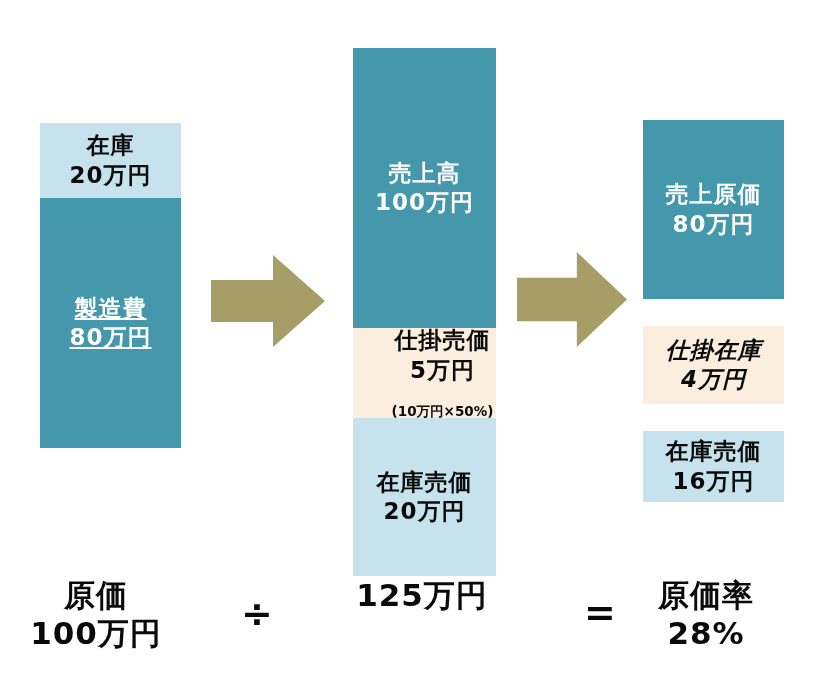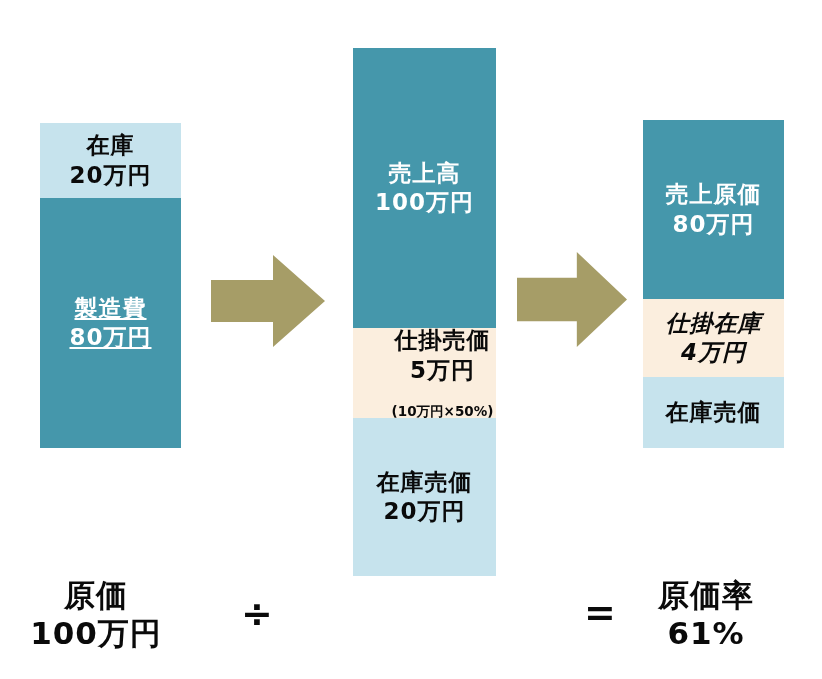--- a/index.html
+++ b/index.html
@@ -100,44 +100,46 @@
       <div>20万円</div>
     </div>
   </div>
 
   <div class="arrow" style="left:517px; top:252px; width:110px; height:95px;">
     <svg viewBox="0 0 114 92" preserveAspectRatio="none" aria-hidden="true">
       <polygon points="0,25 62,25 62,0 114,46 62,92 62,67 0,67" fill="#A69D67"></polygon>
     </svg>
   </div>
 
-  <div class="col" style="left:643px; top:120px; width:141px;">
+  <div class="col" style="left:643px; top:120px; width:141px;gap:27px;">
     <div class="seg seg-teal" style="height:179px;">
       <div>売上原価</div>
       <div>80万円</div>
     </div>
     <div class="seg seg-cream" style="height:78px;font-style:italic;">
       <div>仕掛在庫</div>
       <div>4万円</div>
     </div>
     <div class="seg seg-light" style="height:71px;">
       <div>在庫売価</div>
+      <div>16万円</div>
     </div>
   </div>
 
   <div class="term" style="left:-4px; top:577px;">
     <div>原価</div>
     <div>100万円</div>
   </div>
 
   <div class="op" style="left:227px; top:595px;">÷</div>
 
   <div class="term" style="left:322px; top:577px;">
+    <div>125万円</div>
   </div>
 
   <div class="op" style="left:570px; top:593px;">=</div>
 
   <div class="term" style="left:606px; top:577px;">
     <div>原価率</div>
-    <div>61%</div>
+    <div>28%</div>
   </div>
 
 </div>
 
 </body></html>

